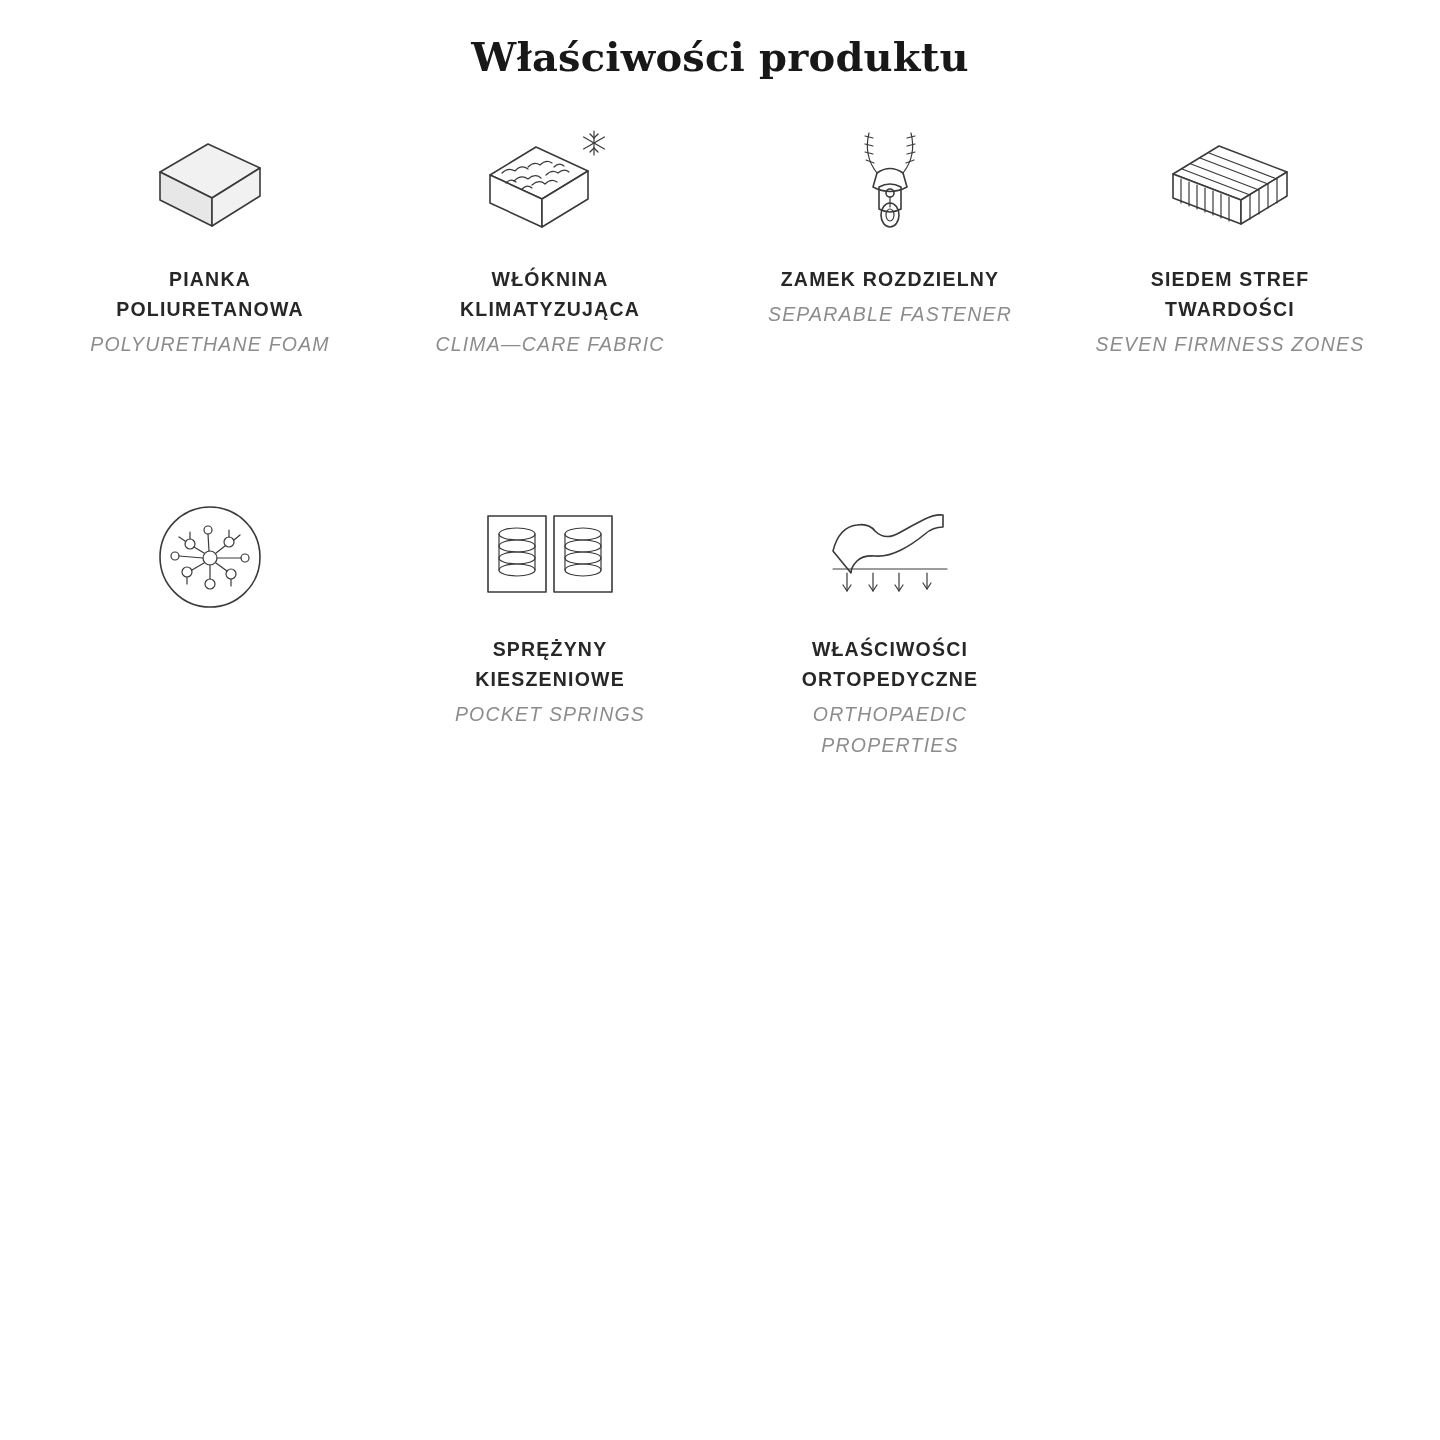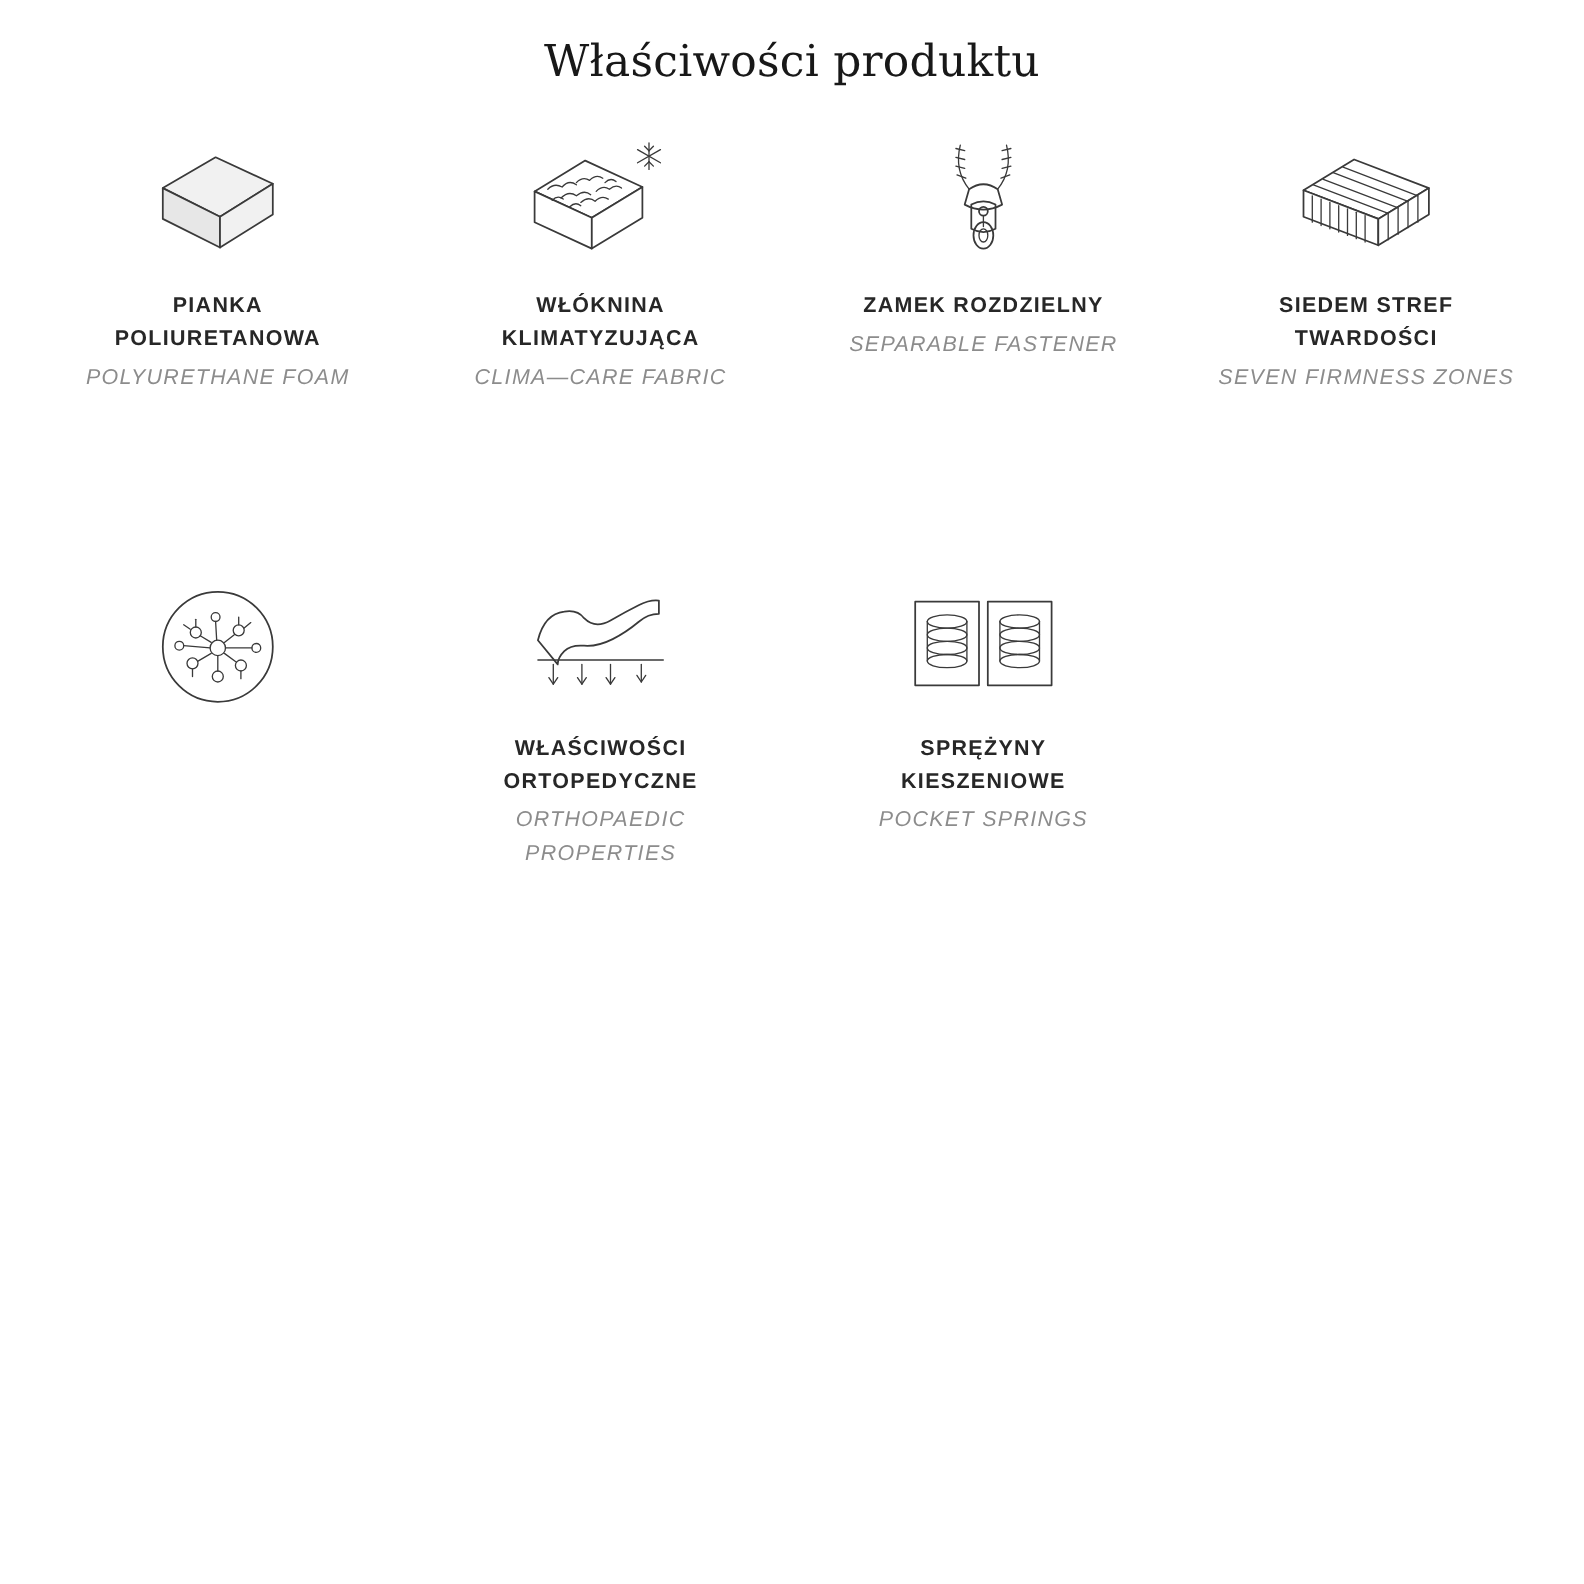--- a/index.html
+++ b/index.html
@@ -16,36 +16,35 @@
   }
   .page {
     width: 1440px;
     height: 1440px;
     position: relative;
     box-sizing: border-box;
   }
   .page-title {
     text-align: center;
     font-family: "DejaVu Serif", serif;
-    font-weight: 400;
+    font-weight: 700;
     font-size: 40px;
     letter-spacing: 0.2px;
     color: #181818;
     padding-top: 33px;
     margin: 0;
   }
   .grid {
     margin-top: 42px;
     display: grid;
     grid-template-columns: repeat(4, 1fr);
     column-gap: 0px;
     row-gap: 0px;
     padding: 0 40px;
     box-sizing: border-box;
-    gap: 32px;
   }
   .feature {
     height: 370px;
     display: flex;
     flex-direction: column;
     align-items: center;
     justify-content: flex-start;
     text-align: center;
     box-sizing: border-box;
   }
@@ -224,43 +223,20 @@
             <line x1="86" y1="87" x2="86" y2="94"></line>
           </g>
         </svg>
       </div>
       <div class="labels">
       </div>
     </div>
 
     <div class="feature">
       <div class="icon-wrap">
-        <svg width="150" height="120" viewBox="0 0 150 120">
-          <path class="s" d="M18,54 q6,-24 24,-26 q12,-2 18,6 q10,10 24,2 q14,-8 26,-14 q10,-5 18,-4 l0,12 q-10,0 -18,7 q-12,10 -24,16 q-14,7 -26,6 q-12,-1 -18,5 q-6,6 -6,12 z"></path>
-          <line class="s-thin" x1="18" y1="72" x2="132" y2="72"></line>
-          <g class="s-thin">
-            <line x1="32" y1="76" x2="32" y2="94"></line>
-            <path d="M28,88 l4,6 l4,-6"></path>
-            <line x1="58" y1="76" x2="58" y2="94"></line>
-            <path d="M54,88 l4,6 l4,-6"></path>
-            <line x1="84" y1="76" x2="84" y2="94"></line>
-            <path d="M80,88 l4,6 l4,-6"></path>
-            <line x1="112" y1="76" x2="112" y2="92"></line>
-            <path d="M108,86 l4,6 l4,-6"></path>
-          </g>
-        </svg>
-      </div>
-      <div class="labels">
-        <div class="label-pl">WŁAŚCIWOŚCI ORTOPEDYCZNE</div>
-        <div class="label-en">ORTHOPAEDIC PROPERTIES</div>
-      </div>
-    </div>
-
-    <div class="feature">
-      <div class="icon-wrap">
         <svg width="160" height="110" viewBox="0 0 160 110">
           <rect class="s f-white" x="18" y="14" width="58" height="76"></rect>
           <rect class="s f-white" x="84" y="14" width="58" height="76"></rect>
           <g class="s-thin">
             <ellipse cx="47" cy="32" rx="18" ry="6"></ellipse>
             <ellipse cx="47" cy="44" rx="18" ry="6"></ellipse>
             <ellipse cx="47" cy="56" rx="18" ry="6"></ellipse>
             <ellipse cx="47" cy="68" rx="18" ry="6"></ellipse>
             <line x1="29" y1="32" x2="29" y2="68"></line>
             <line x1="65" y1="32" x2="65" y2="68"></line>
@@ -272,15 +248,38 @@
             <line x1="131" y1="32" x2="131" y2="68"></line>
           </g>
         </svg>
       </div>
       <div class="labels">
         <div class="label-pl">SPRĘŻYNY KIESZENIOWE</div>
         <div class="label-en">POCKET SPRINGS</div>
       </div>
     </div>
 
+    <div class="feature">
+      <div class="icon-wrap">
+        <svg width="150" height="120" viewBox="0 0 150 120">
+          <path class="s" d="M18,54 q6,-24 24,-26 q12,-2 18,6 q10,10 24,2 q14,-8 26,-14 q10,-5 18,-4 l0,12 q-10,0 -18,7 q-12,10 -24,16 q-14,7 -26,6 q-12,-1 -18,5 q-6,6 -6,12 z"></path>
+          <line class="s-thin" x1="18" y1="72" x2="132" y2="72"></line>
+          <g class="s-thin">
+            <line x1="32" y1="76" x2="32" y2="94"></line>
+            <path d="M28,88 l4,6 l4,-6"></path>
+            <line x1="58" y1="76" x2="58" y2="94"></line>
+            <path d="M54,88 l4,6 l4,-6"></path>
+            <line x1="84" y1="76" x2="84" y2="94"></line>
+            <path d="M80,88 l4,6 l4,-6"></path>
+            <line x1="112" y1="76" x2="112" y2="92"></line>
+            <path d="M108,86 l4,6 l4,-6"></path>
+          </g>
+        </svg>
+      </div>
+      <div class="labels">
+        <div class="label-pl">WŁAŚCIWOŚCI ORTOPEDYCZNE</div>
+        <div class="label-en">ORTHOPAEDIC PROPERTIES</div>
+      </div>
+    </div>
+
 
   </div>
 </div>
 
 </body></html>

